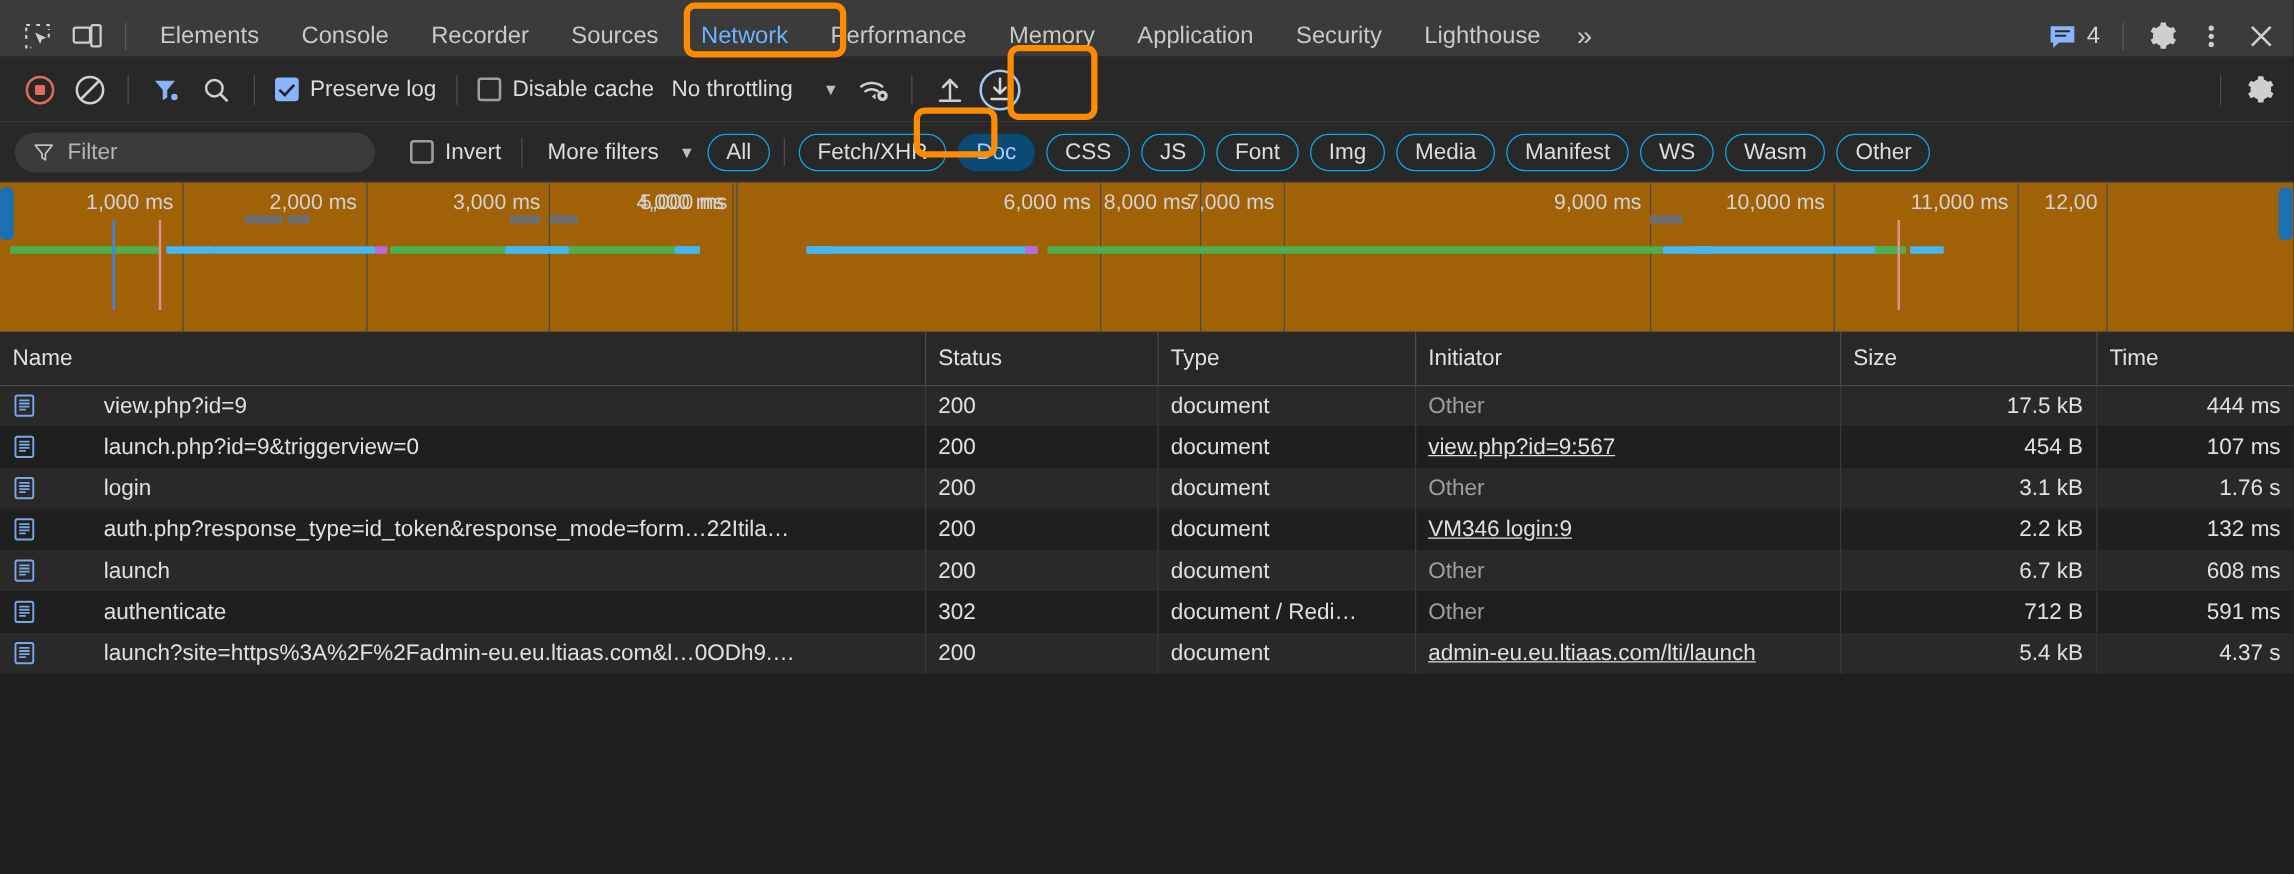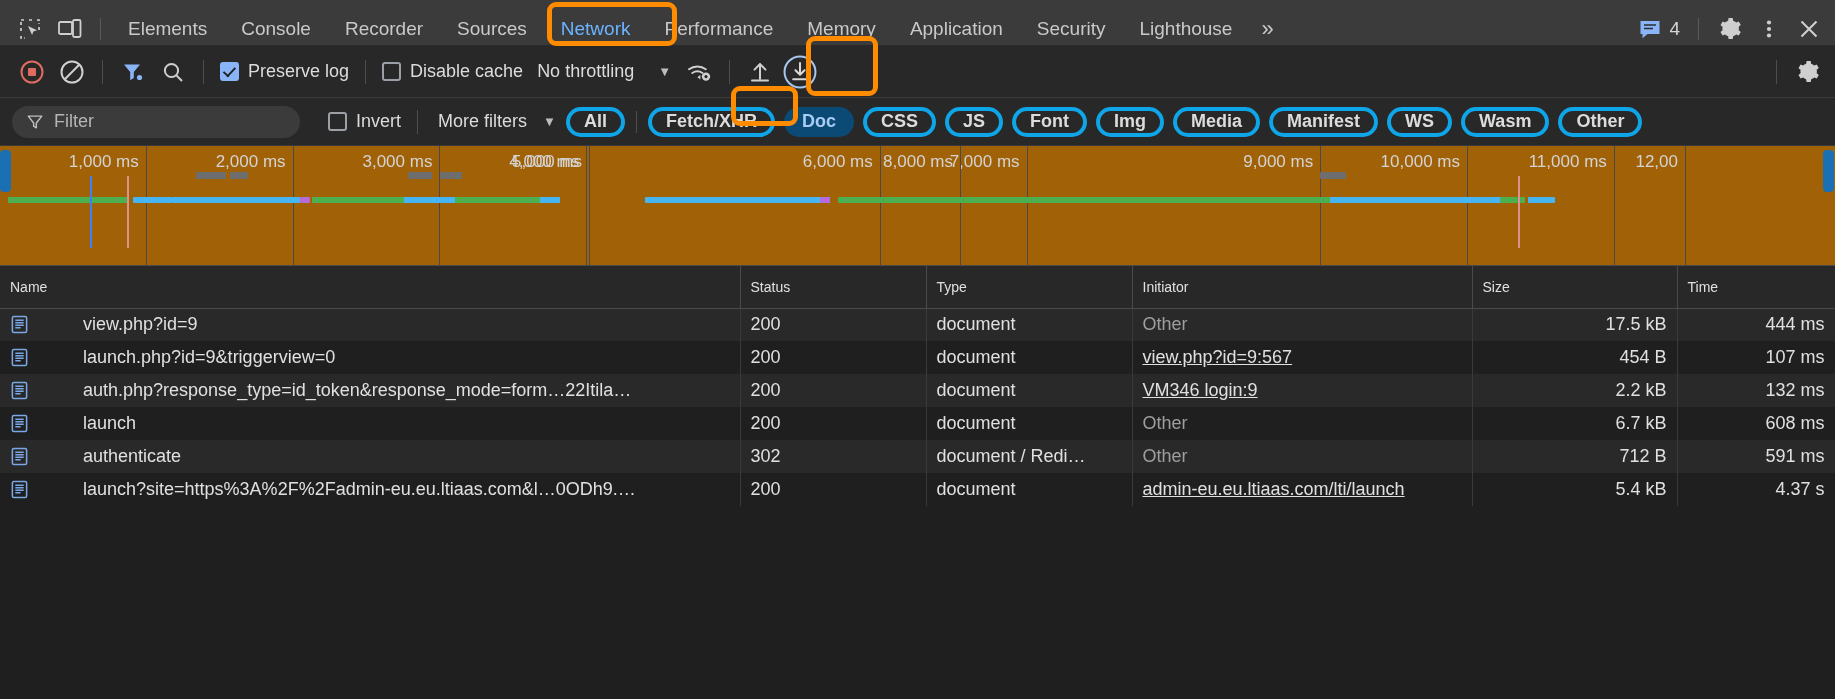--- a/index.html
+++ b/index.html
@@ -124,23 +124,23 @@
   }
   .filterinput .ph { font-size: 18px; color: #b5b5b5; }
   .more-filters {
     display:flex; align-items:center; gap:16px;
     font-size:18px; color:#dcdcdc; padding:0 10px; flex:none;
     white-space:nowrap;
   }
   .chips { display:flex; align-items:center; gap:9px; flex:none; }
   .chip {
     height: 30px; padding: 0 14px;
-    border: 4px solid #0ea5e9; border-radius: 15px;
+    border: 1px solid #0ea5e9; border-radius: 15px;
     display: flex; align-items: center;
-    font-size: 18px; color: #dcdcdc; white-space: nowrap; font-weight: bold;
+    font-size: 18px; color: #dcdcdc; white-space: nowrap;
   }
   .chip.sel {
     background: #0b4a75; border-color: #0b4a75; color: #a8cdf5;
   }
   .chipsep { width:1px; height:22px; background:#4d4d4d; margin:0 2px; flex:none; }
 
   
   .overview {
     height: 120px;
     background: #a16207;
@@ -165,21 +165,21 @@
     position: absolute; top: 4px; width: 11px; height: 42px;
     background: #1b6fb3; border-radius: 4px; z-index: 5;
   }
 
   
   .tablewrap { position: relative; height: 457px; background:#1f1f1f; }
   table.reqs { width: 100%; border-collapse: collapse; table-layout: fixed; }
   table.reqs th {
     text-align: left;
     font-weight: normal;
-    font-size: 14px;
+    font-size: 18px;
     color: #e0e0e0;
     background: #282828;
     height: 42px;
     padding: 0 10px;
     border-right: 1px solid #4a4a4a;
     border-bottom: 1px solid #4a4a4a;
   }
   table.reqs td {
     font-size: 18px;
     color: #e0e0e0;
@@ -531,20 +531,38 @@
                 </svg>
               </span>
               <span class="nm">launch.php?id=9&amp;triggerview=0</span>
             </div>
           </td>
           <td>200</td>
           <td>document</td>
           <td><span class="init-link">view.php?id=9:567</span></td>
           <td class="num">454 B</td>
           <td class="num">107 ms</td>
+        </tr>
+        <tr class="row">
+          <td>
+            <div class="namecell">
+              <span>
+                <svg width="19" height="19" viewBox="0 0 20 20">
+                  <rect x="2.5" y="1.5" width="15" height="17" rx="1.6" stroke="#7aa7e6" stroke-width="1.6" fill="none"></rect>
+                  <path d="M5.6 5.6h8.8M5.6 8.2h8.8M5.6 10.8h8.8M5.6 13.4h5.6" stroke="#7aa7e6" stroke-width="1.5"></path>
+                </svg>
+              </span>
+              <span class="nm">login</span>
+            </div>
+          </td>
+          <td>200</td>
+          <td>document</td>
+          <td><span class="init-other">Other</span></td>
+          <td class="num">3.1 kB</td>
+          <td class="num">1.76 s</td>
         </tr>
         <tr class="row">
           <td>
             <div class="namecell">
               <span>
                 <svg width="19" height="19" viewBox="0 0 20 20">
                   <rect x="2.5" y="1.5" width="15" height="17" rx="1.6" stroke="#7aa7e6" stroke-width="1.6" fill="none"></rect>
                   <path d="M5.6 5.6h8.8M5.6 8.2h8.8M5.6 10.8h8.8M5.6 13.4h5.6" stroke="#7aa7e6" stroke-width="1.5"></path>
                 </svg>
               </span>

